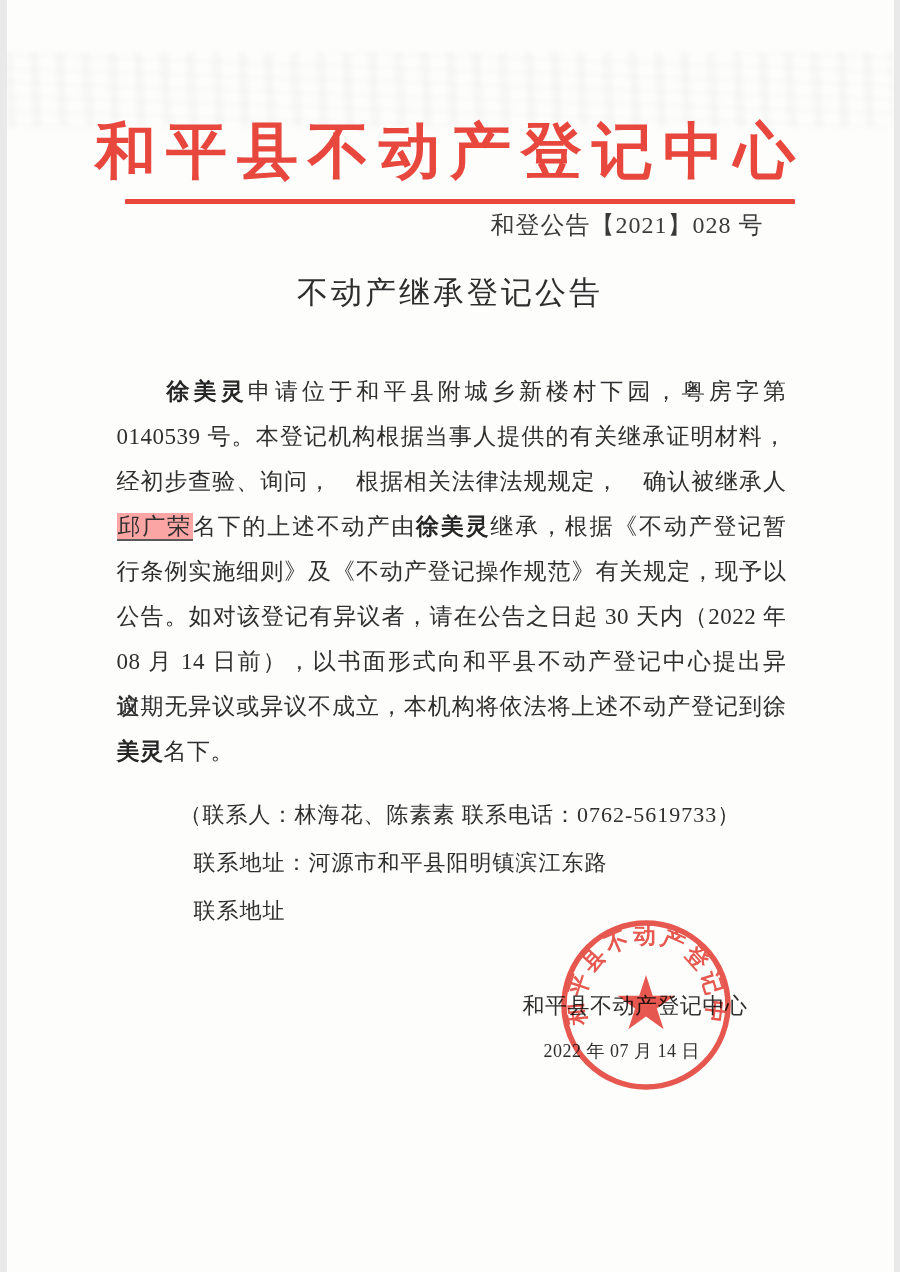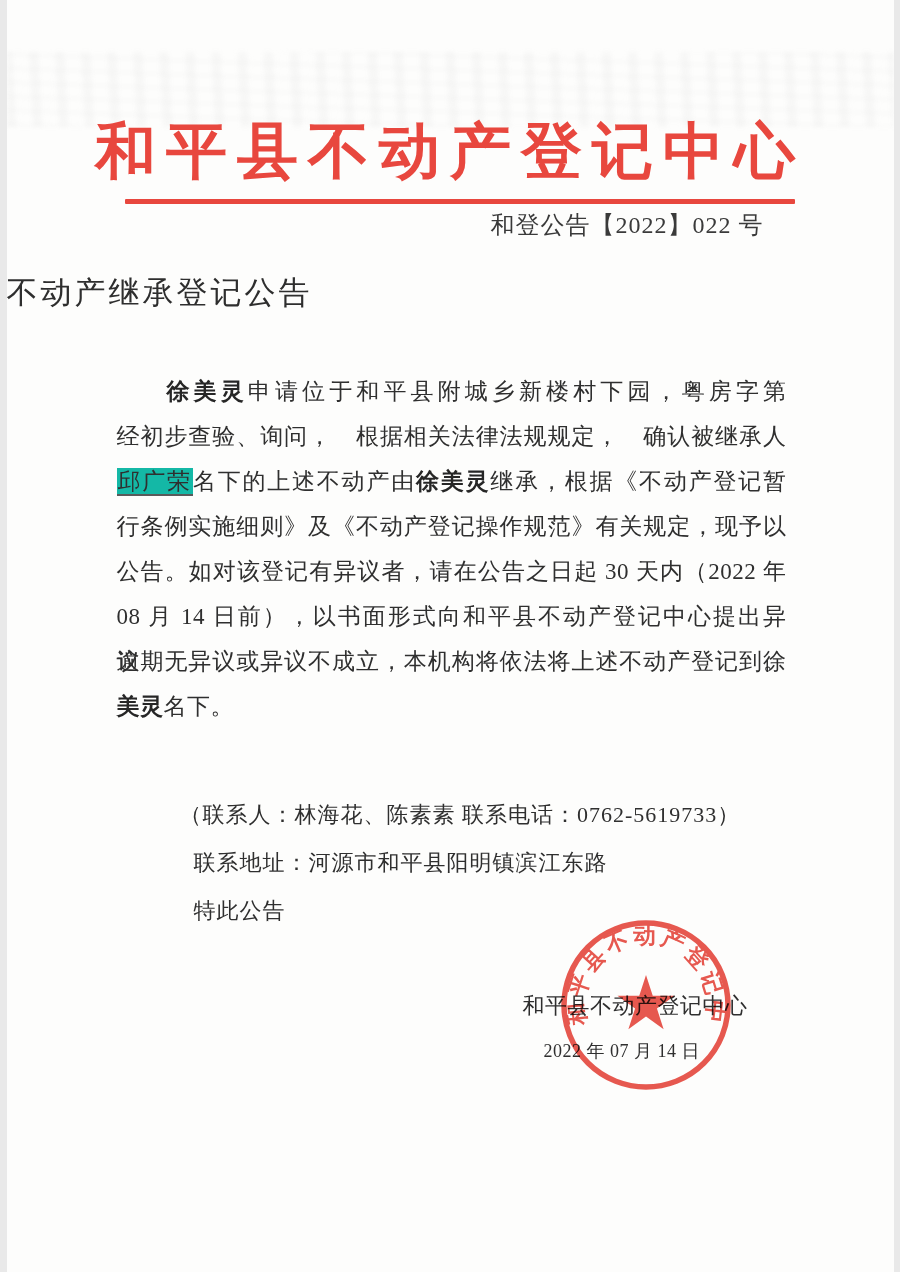--- a/index.html
+++ b/index.html
@@ -34,36 +34,36 @@
   .red-rule{
     position:absolute;top:199px;left:118px;width:670px;height:5px;
     background:#e8473e;border-radius:1px;
   }
   .doc-number{
     position:absolute;top:209px;right:130px;
     font-size:24px;color:#3a3a3a;letter-spacing:1px;
   }
   .subtitle{
     position:absolute;top:272px;left:0;width:100%;
-    text-align:left;font-size:31px;color:#2e2e2e;letter-spacing:3px;
+    text-align:center;font-size:31px;color:#2e2e2e;letter-spacing:3px;
   }
   .body-text{
     position:absolute;top:369px;left:110px;width:670px;
     font-size:23px;color:#2f2f2f;
   }
   .body-line{
     line-height:45px;height:45px;
     text-align:justify;text-align-last:justify;
     letter-spacing:.5px;
   }
   .body-line.no-justify{text-align-last:left;}
   .body-line.indent{text-indent:50px;}
   .seg-bold{font-weight:bold;color:#262626;}
   .seg-highlight{
-    background:#14b8a6;
+    background:#fca5a5;
     border-bottom:2px solid #5a5a5a;
     padding:1px 1px 0 1px;
   }
   .contact-block{
     position:absolute;top:791px;left:173px;
     font-size:22px;color:#2f2f2f;letter-spacing:1px;
   }
   .contact-line{line-height:48px;height:48px;white-space:nowrap;}
   .contact-line.shift{margin-left:14px;}
   .signature-org{
@@ -85,39 +85,40 @@
 <body>
 
 <div class="page">
 
   <div class="scan-noise"></div>
 
   <div class="header-title">和平县不动产登记中心</div>
 
   <div class="red-rule"></div>
 
-  <div class="doc-number">和登公告【2022】022 号</div>
+  <div class="doc-number">和登公告【2021】028 号</div>
 
   <div class="subtitle">不动产继承登记公告</div>
 
   <div class="body-text">
       <div class="body-line indent"><span class="seg-bold">徐美灵</span><span>申请位于和平县附城乡新楼村下园，粤房字第</span></div>
+      <div class="body-line"><span>0140539 号。本登记机构根据当事人提供的有关继承证明材料，</span></div>
       <div class="body-line"><span>经初步查验、询问，　根据相关法律法规规定，　确认被继承人</span></div>
       <div class="body-line"><span class="seg-highlight">邱广荣</span><span>名下的上述不动产由</span><span class="seg-bold">徐美灵</span><span>继承，根据《不动产登记暂</span></div>
       <div class="body-line"><span>行条例实施细则》及《不动产登记操作规范》有关规定，现予以</span></div>
       <div class="body-line"><span>公告。如对该登记有异议者，请在公告之日起 30 天内（2022 年</span></div>
       <div class="body-line"><span>08 月 14 日前），以书面形式向和平县不动产登记中心提出异议。</span></div>
       <div class="body-line"><span>逾期无异议或异议不成立，本机构将依法将上述不动产登记到徐</span></div>
       <div class="body-line no-justify"><span class="seg-bold">美灵</span><span>名下。</span></div>
     </div>
 
   <div class="contact-block">
     <div class="contact-line">（联系人：林海花、陈素素 联系电话：0762-5619733）</div>
     <div class="contact-line shift">联系地址：河源市和平县阳明镇滨江东路</div>
-    <div class="contact-line shift">特此公告</div>
+    <div class="contact-line shift">联系地址</div>
   </div>
 
   <div class="signature-org">和平县不动产登记中心</div>
 
   <div class="signature-date">2022 年 07 月 14 日</div>
 
   <div class="seal">
     <svg width="180" height="180" viewBox="0 0 180 180">
       <defs>
         <path id="sealArc" d="M 31.7 111.2 A 62 62 0 1 1 148.3 111.2" fill="none"></path>

